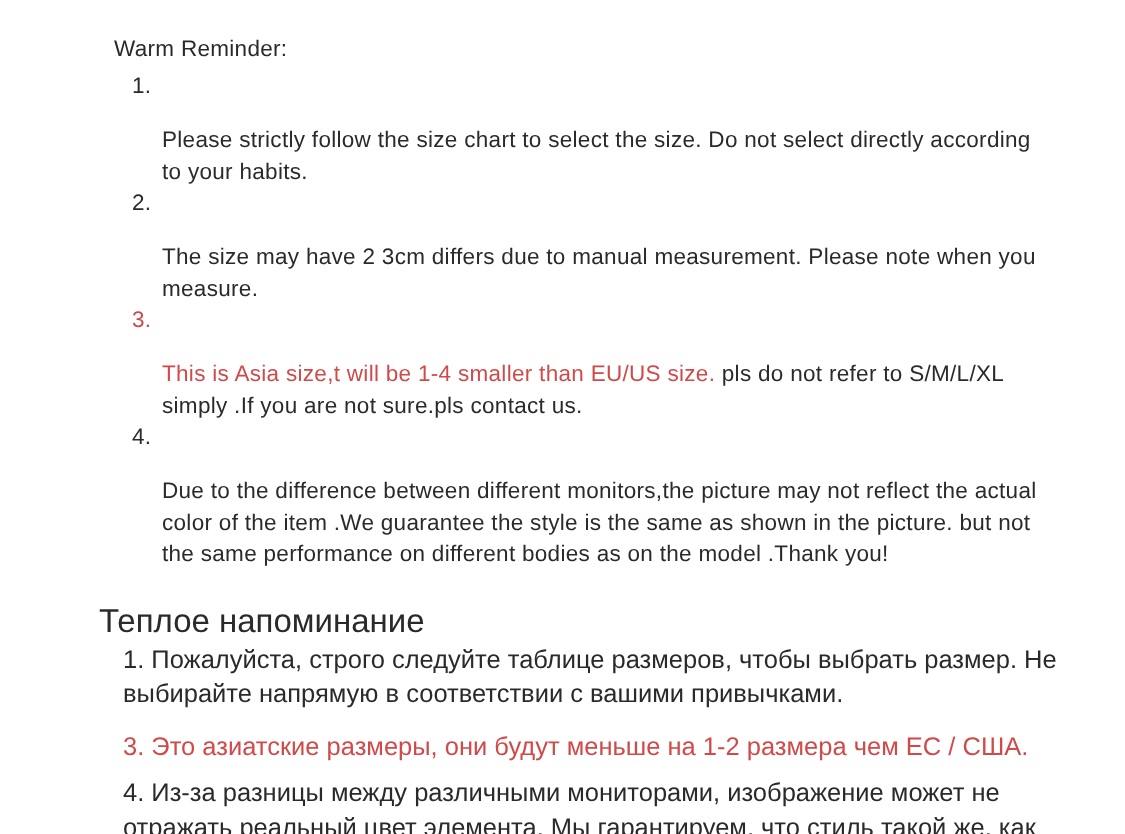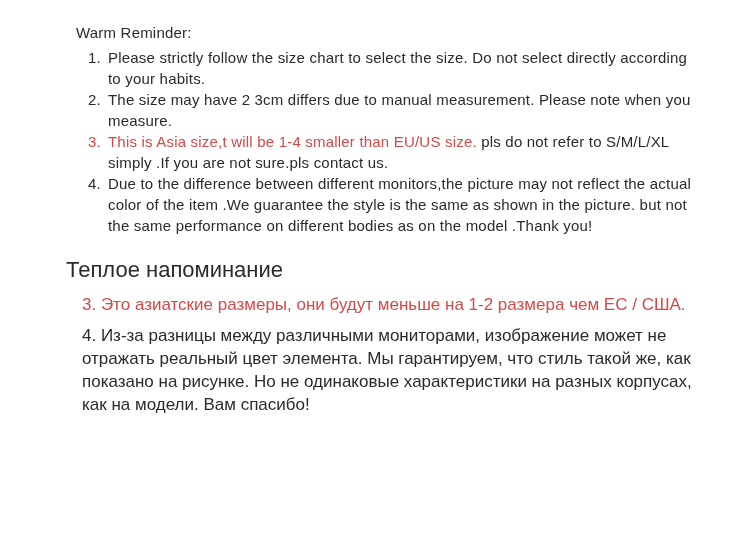--- a/index.html
+++ b/index.html
@@ -39,20 +39,21 @@
   }
   .en-item{
     display:flex;
     margin:0;
   }
   .en-num{
     flex:0 0 20px;
   }
   .en-text{
     flex:1;
+    margin-top:36px;
   }
   
   .ru-section{
     margin-top:22px;
     font-size:17px;
     line-height:23px;
   }
   .ru-title{
     margin:0 0 3px 0;
     font-size:22px;
@@ -102,20 +103,21 @@
         <span class="en-text">Due to the difference between different monitors,the picture may not reflect the actual color of the item .We guarantee the style is the same as shown in the picture. but not the same performance on different bodies as on the model .Thank you!</span>
       </div>
 
     </div>
   </div>
 
   <div class="ru-section">
     <div class="ru-title">Теплое напоминание</div>
     <div class="ru-paras">
 
+      <p class="ru-para">1. Пожалуйста, строго следуйте таблице размеров, чтобы выбрать размер. Не выбирайте напрямую в соответствии с вашими привычками.</p>
 
 
       <p class="ru-para">
         <span class="red ru-red-line">3. Это азиатские размеры, они будут меньше на 1-2 размера чем ЕС / США.</span>
       </p>
 
       <p class="ru-para">4. Из-за разницы между различными мониторами, изображение может не отражать реальный цвет элемента. Мы гарантируем, что стиль такой же, как показано на рисунке. Но не одинаковые характеристики на разных корпусах, как на модели. Вам спасибо!</p>
 
     </div>
   </div>

